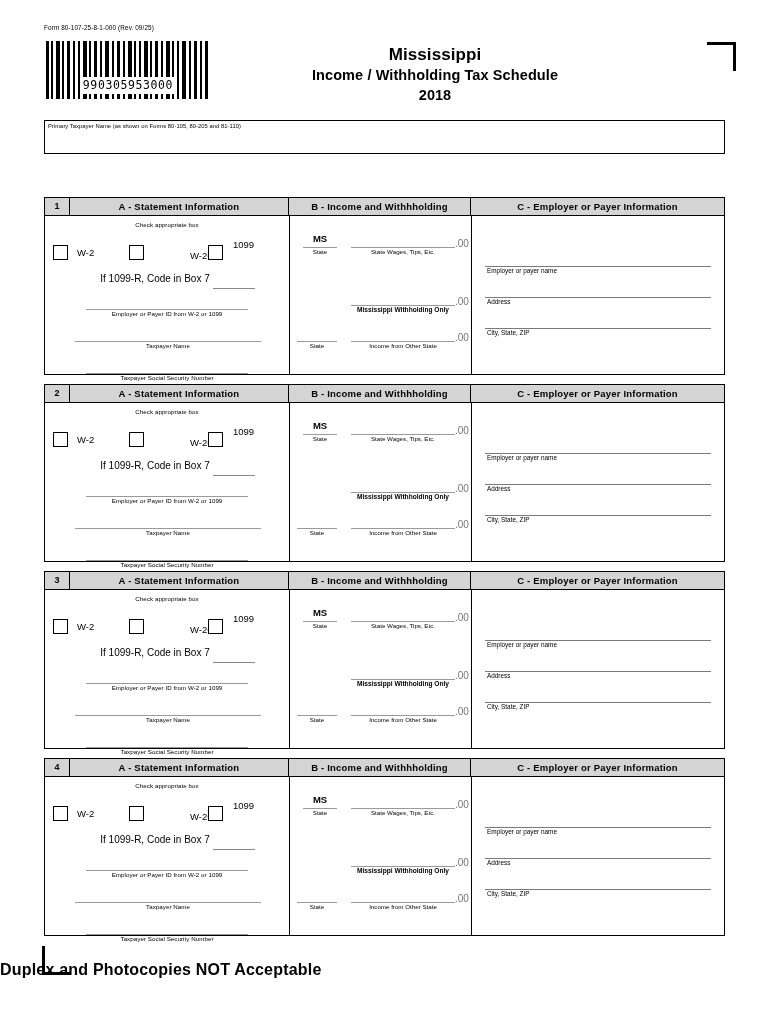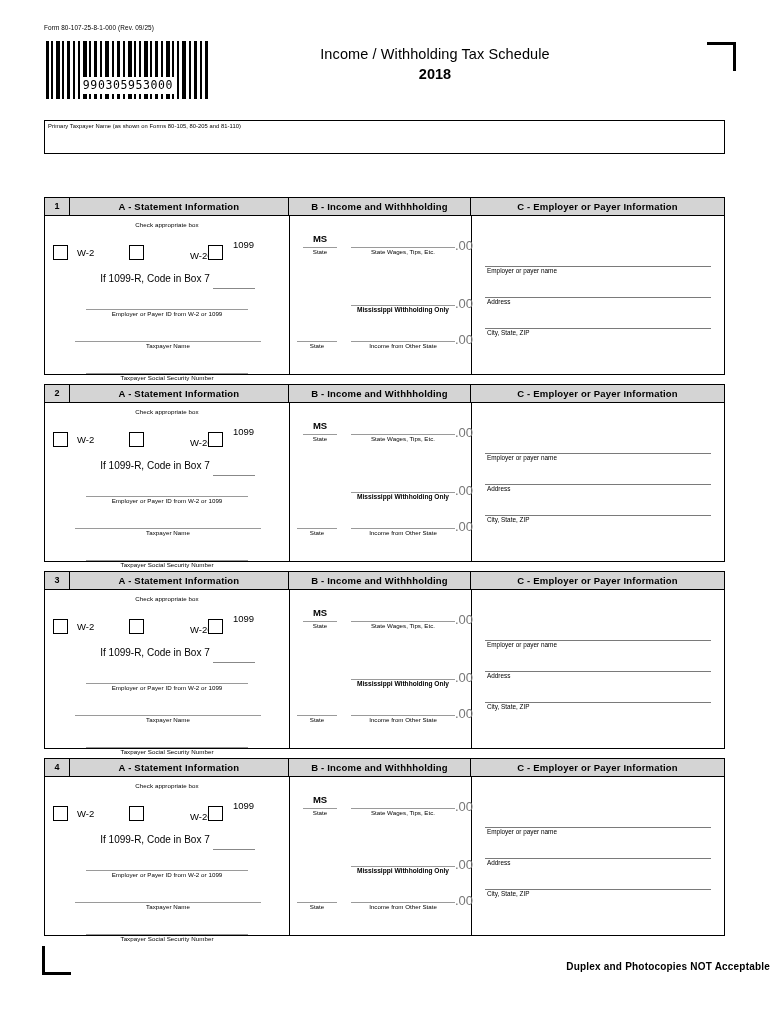--- a/index.html
+++ b/index.html
@@ -84,21 +84,21 @@
     text-align: center;
   }
   .title-1 {
     font-size: 17px;
     font-weight: bold;
     line-height: 21px;
     letter-spacing: 0.1px;
   }
   .title-2 {
     font-size: 14.5px;
-    font-weight: normal;
+    font-weight: bold;
     line-height: 20px;
     letter-spacing: 0.1px;
   }
   .title-3 {
     font-size: 14.5px;
     font-weight: bold;
     line-height: 20px;
   }
 
   
@@ -396,21 +396,21 @@
     text-align: center;
     font-size: 6.2px;
     white-space: nowrap;
   }
   .amt-caption.bold {
     font-weight: bold;
     font-size: 6.6px;
   }
   .cents {
     position: absolute;
-    font-size: 13px;
+    font-size: 10px;
     color: #777777;
   }
   .st-input {
     position: absolute;
     height: 12px;
     border: none;
     outline: none;
     background: transparent;
     font-family: "Liberation Sans", sans-serif;
     font-size: 9px;
@@ -486,22 +486,22 @@
     top: 936px;
     width: 681px;
     border-bottom: 1px dotted #000;
     opacity: 0;
   }
   .footer-txt {
     position: absolute;
     left: 0;
     top: 961px;
     width: 770px;
-    text-align: right;
-    font-size: 10px;
+    text-align: left;
+    font-size: 16px;
     font-weight: bold;
     letter-spacing: 0.2px;
   }
 </style>
 </head>
 <body>
 
 <div id="page">
 
   <div class="reg-mark reg-tr"></div>
@@ -542,20 +542,21 @@
         <rect x="145" y="0" width="2" height="58"></rect>
           <rect x="150" y="0" width="3" height="58"></rect>
         <rect x="156" y="0" width="2" height="58"></rect>
           <rect x="161" y="0" width="3" height="58"></rect>
       </g>
     </svg>
     <div class="barcode-digits">990305953000</div>
   </div>
 
   <div class="title-block">
+    <div class="title-1">Mississippi</div>
     <div class="title-2">Income / Withholding Tax Schedule</div>
     <div class="title-3">2018</div>
   </div>
 
   <div class="name-box">
     <div class="name-box-label">Primary Taxpayer Name (as shown on Forms 80-105, 80-205 and 81-110)</div>
     <input class="name-box-input" type="text" value="" style="">
   </div>
 
 

